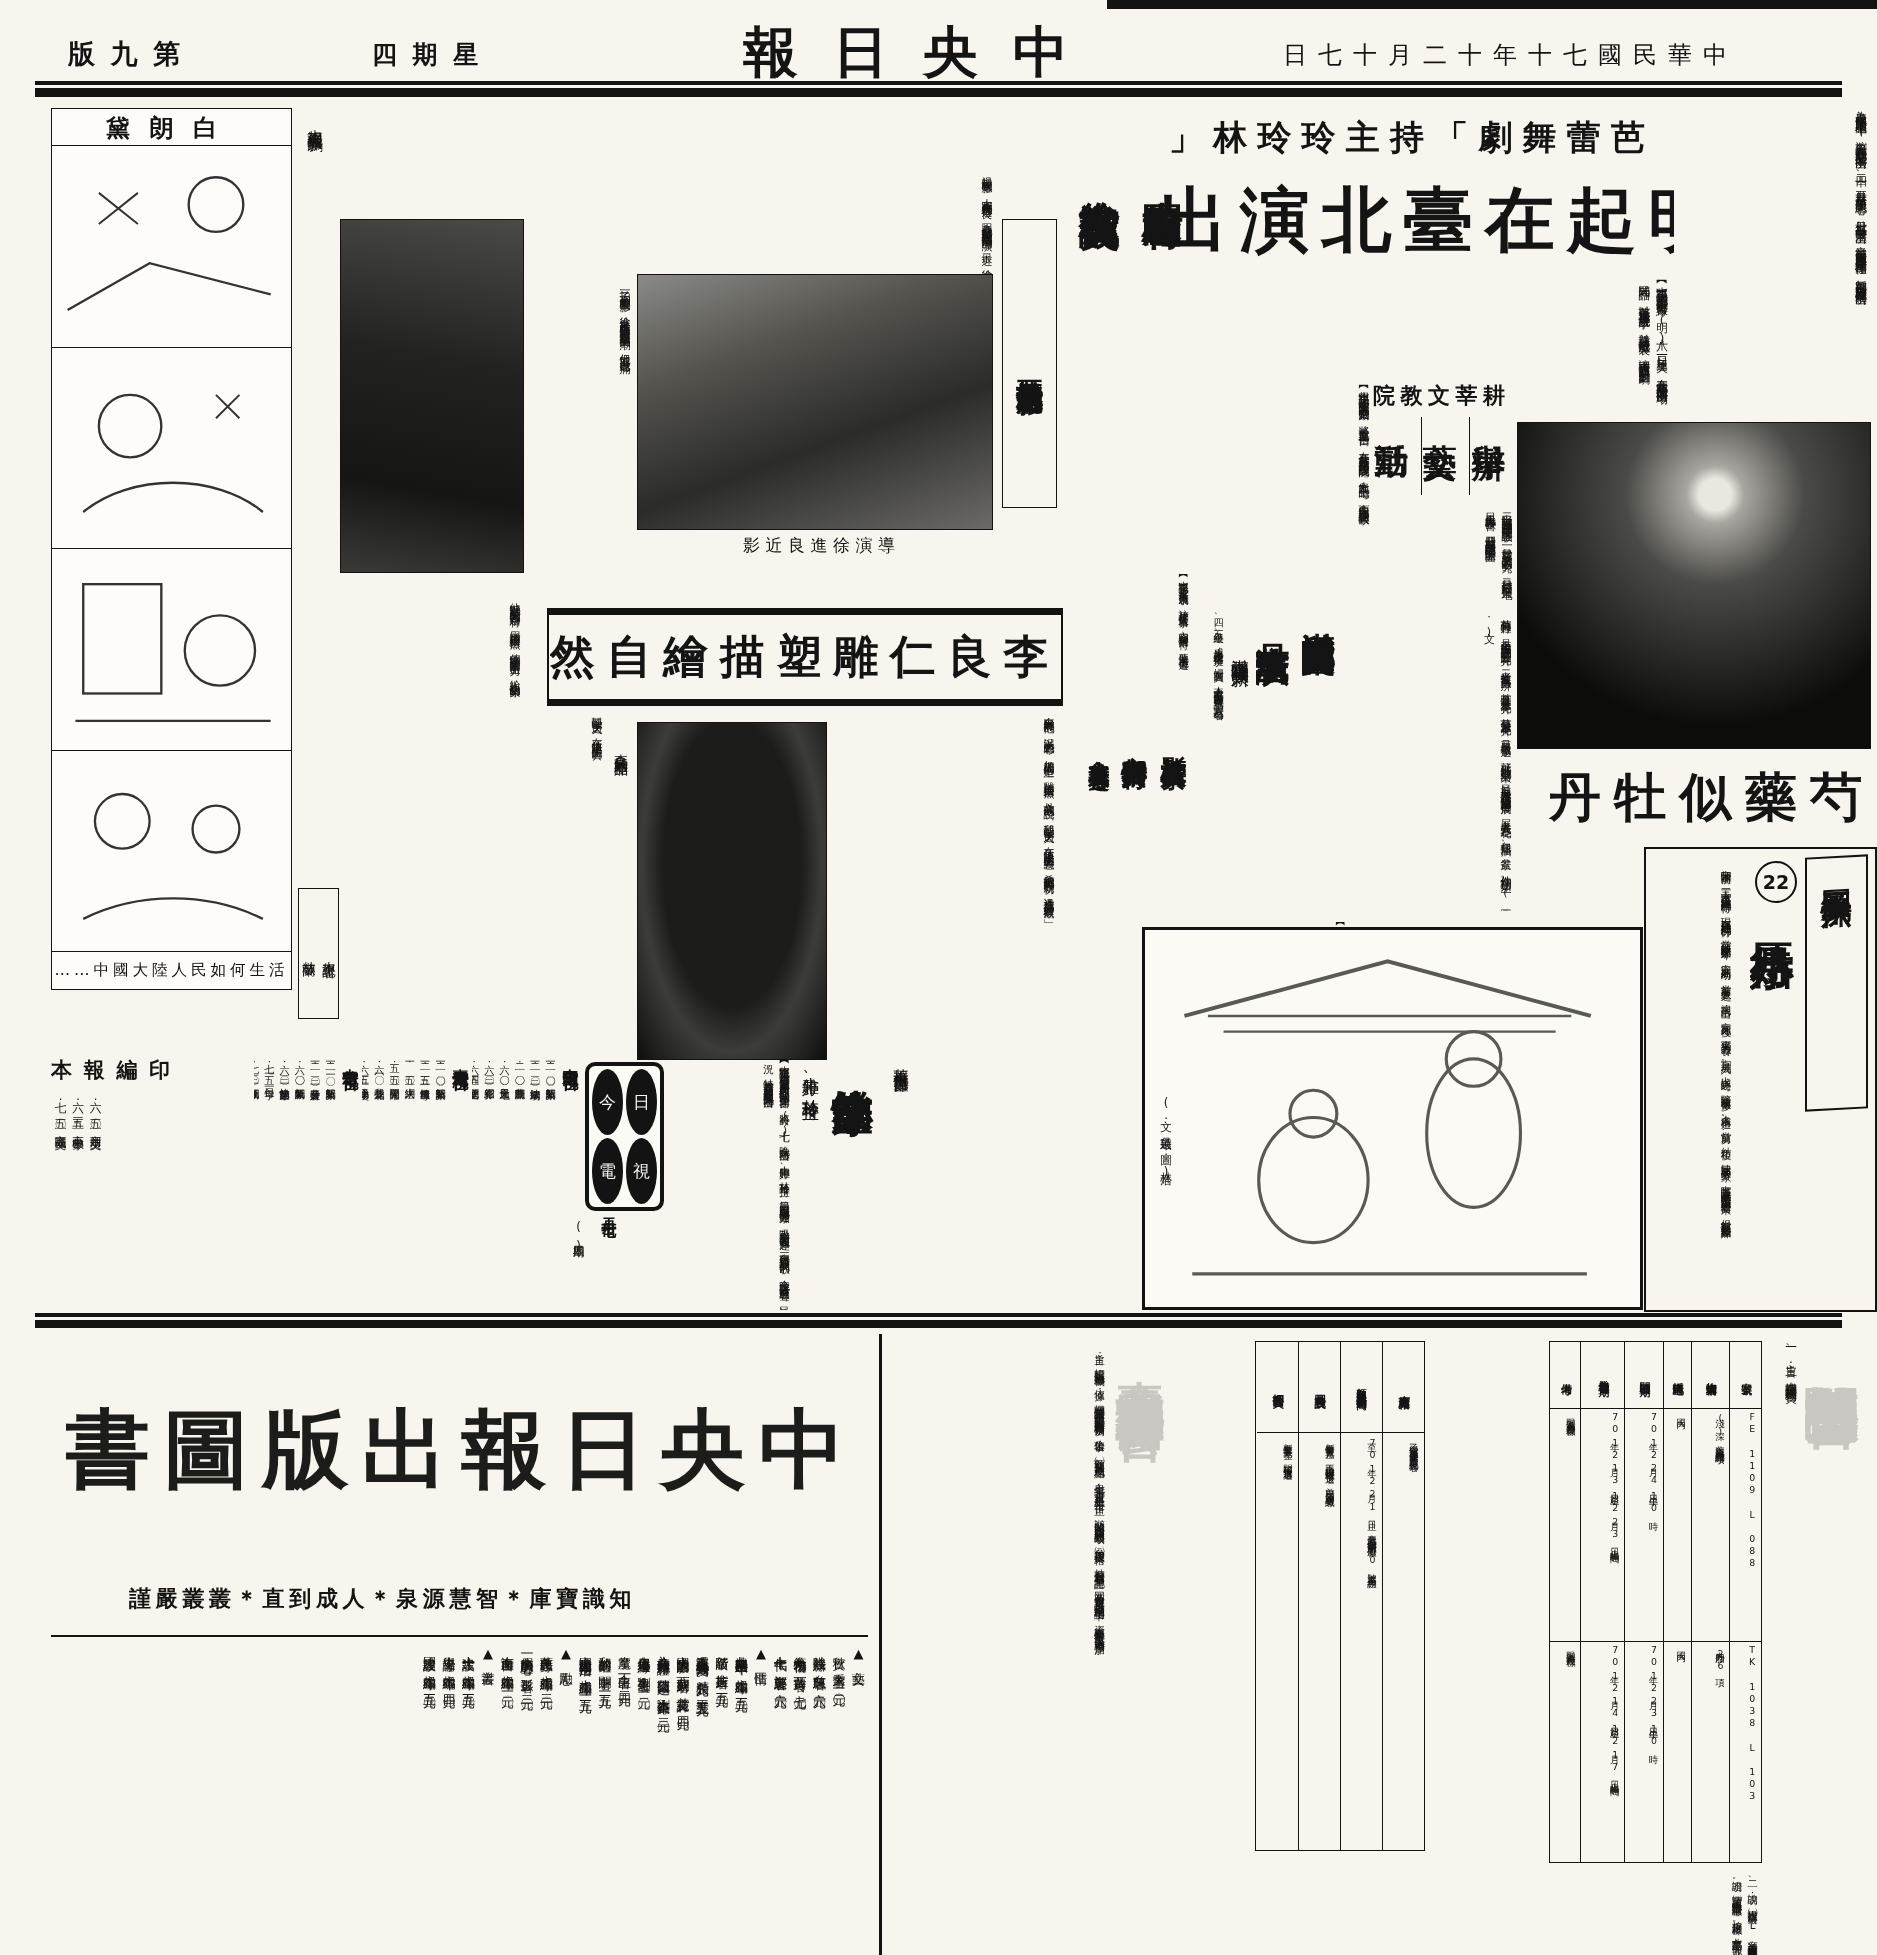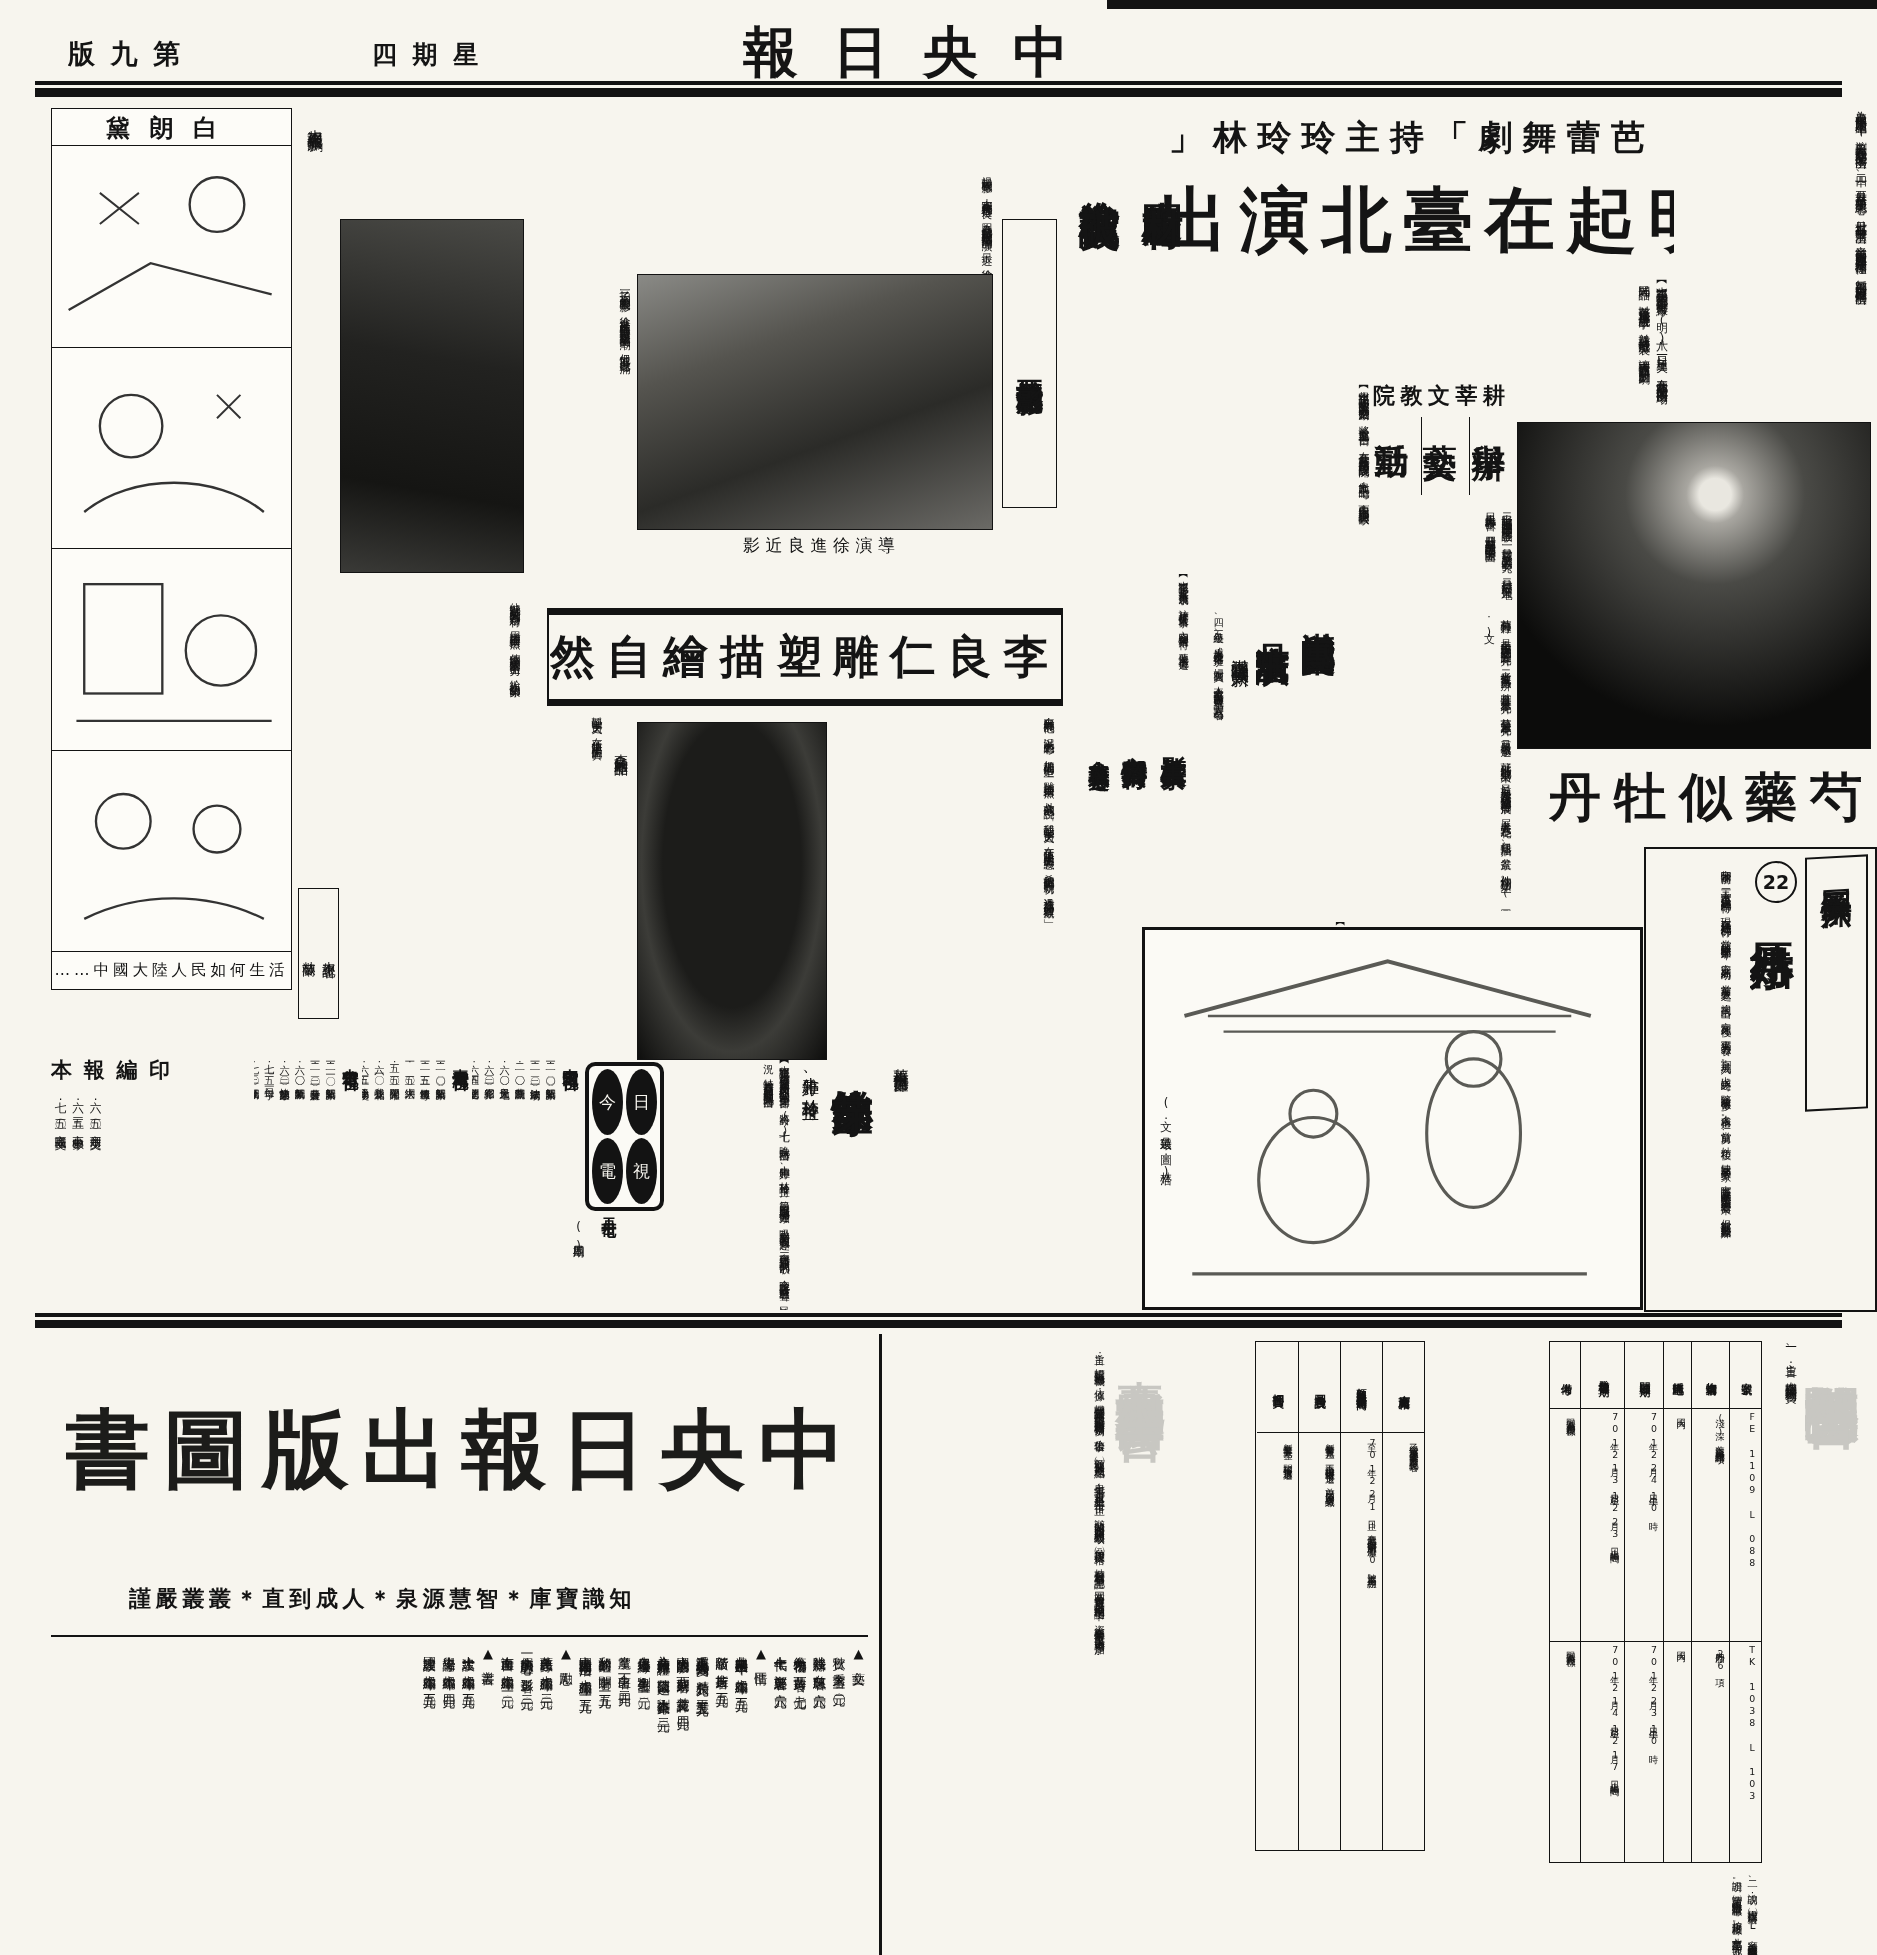--- a/index.html
+++ b/index.html
@@ -7,21 +7,21 @@
         font-family:"DejaVu Sans",sans-serif;overflow:hidden;}
   .abs{position:absolute;}
   .v{writing-mode:vertical-rl;text-orientation:upright;white-space:pre-line;
      letter-spacing:1.2px;line-height:1.5;overflow:hidden;}
   .h{white-space:nowrap;overflow:hidden;}
   .b{font-weight:bold;}
   .ctr{display:flex;align-items:center;justify-content:center;}
   .bx{border:1.6px solid #131313;}
   .bar{background:#131313;}
   .faint{color:#c8c7c2;}
-  .panel{border:1.6px solid #131313;background:#fdfcf8;text-align:center;}
+  .panel{border:1.6px solid #131313;background:#fdfcf8;}
   .photo{background:linear-gradient(160deg,#8a8a86 0%,#55544f 30%,#2b2b28 62%,#6b6a66 100%);}
   .photo2{background:linear-gradient(190deg,#4a4a46 0%,#222220 40%,#151513 75%,#3a3a37 100%);}
   .sculpt{background:radial-gradient(ellipse at 50% 42%,#1c1c1a 0 52%,#3c3c38 68%,#0e0e0d 100%);}
   .flower{background:radial-gradient(circle at 56% 22%,#e9e7e0 0 5%,#a8a6a0 9%,#4a4a46 28%,#0c0c0b 72%);}
   .colgrid{display:flex;flex-direction:row-reverse;}
   .tv-dot{border-radius:50%;background:#131313;color:#f7f5ee;display:flex;
           align-items:center;justify-content:center;}
   .noteT{display:flex;flex-direction:row-reverse;border:1.6px solid #131313;}
   .noteT .tc{border-left:1.2px solid #131313;display:flex;flex-direction:column;}
   .noteT .tc:last-child{border-left:none;}
@@ -30,20 +30,21 @@
 </head>
 <body>
 
 <div class="page">
 
   <div class="abs bar" style="left:1107px;top:0;width:770px;height:9.4px"></div>
 
   <div class="abs h b" style="left:68px;top:36px;width:168px;font-size:27px;letter-spacing:15.6px">版九第</div>
   <div class="abs h b" style="left:372px;top:38px;width:164px;font-size:25px;letter-spacing:15.6px">四期星</div>
   <div class="abs h b" style="left:743px;top:15.6px;width:454px;font-size:55px;letter-spacing:35px">報日央中</div>
+  <div class="abs h" style="left:1283px;top:39px;width:555px;font-size:24px;letter-spacing:11px">日七十月二十年十七國民華中</div>
   <div class="abs bar" style="left:35px;top:81px;width:1807px;height:3.9px"></div>
   <div class="abs bar" style="left:35px;top:88px;width:1807px;height:8.6px"></div>
 
   <div class="abs" style="left:51px;top:108px;width:241px;height:917px">
     <div class="panel ctr" style="height:37px">
       <span class="h b" style="font-size:24px;letter-spacing:19.6px">黛朗白</span>
     </div>
     <div class="panel" style="height:201px;margin-top:-1.6px">
       <svg width="237" height="198" viewBox="0 0 607 507">
           <path d="M40 420 L250 300 L560 380" stroke="#333" fill="none" stroke-width="6"></path>

